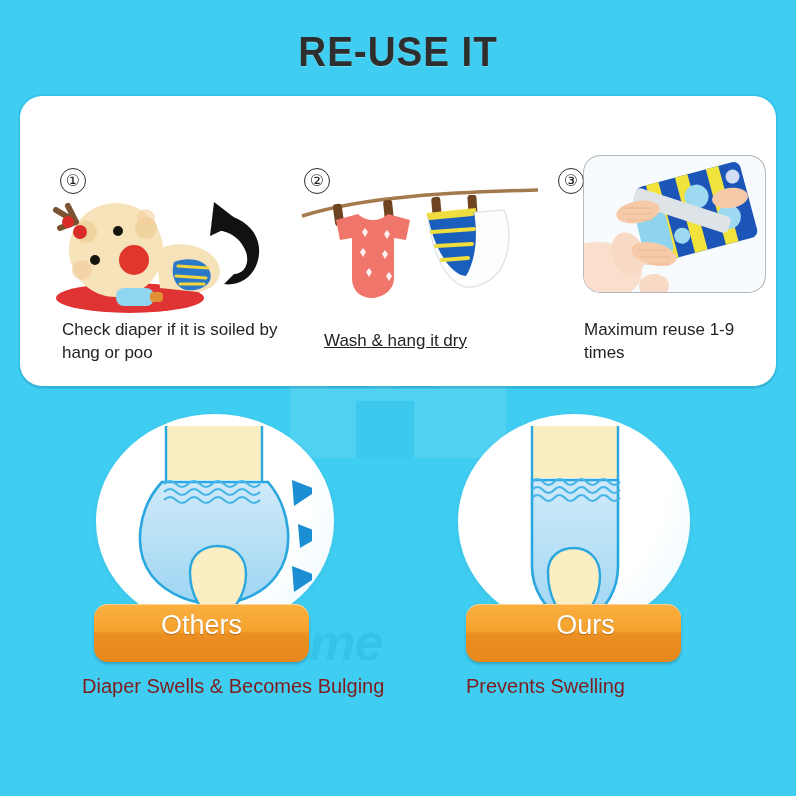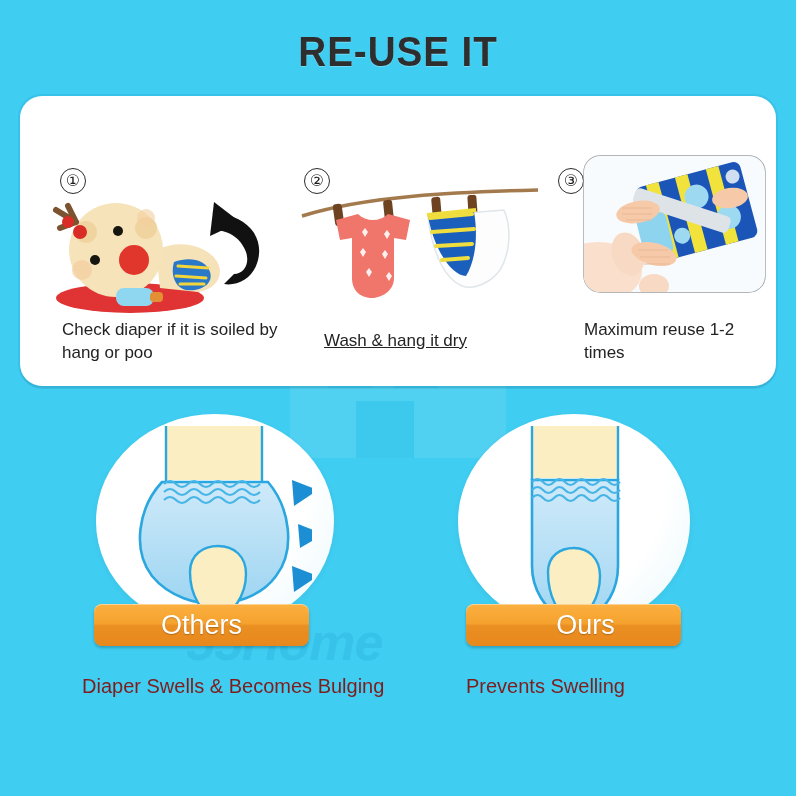--- a/index.html
+++ b/index.html
@@ -138,22 +138,22 @@
   .diaper-art {
     position: absolute;
     top: 10px; left: 52px;
     width: 190px; height: 200px;
   }
   .compare-right .diaper-art { left: 58px; width: 170px; }
 
   .pill {
     position: absolute;
     top: 190px;
-    height: 42px;
-    border-radius: 8px;
+    height: 58px;
+    border-radius: 14px;
     background: linear-gradient(180deg, #fbb040 0%, #f5a22e 46%, #ea8f22 52%, #e8881c 100%);
     box-shadow: 0 2px 3px rgba(0,0,0,.22), inset 0 1px 0 rgba(255,255,255,.45);
     color: #ffffff;
     font-size: 27px;
     line-height: 42px;
     text-align: center;
     text-shadow: 0 1px 1px rgba(0,0,0,.25);
     font-family: "Liberation Sans", sans-serif;
   }
   .compare-left  .pill { left: 24px;  width: 215px; }
@@ -292,21 +292,21 @@
             <ellipse cx="56" cy="58" rx="22" ry="11" transform="rotate(-10 56 58)"></ellipse>
             <ellipse cx="72" cy="100" rx="23" ry="11" transform="rotate(14 72 100)"></ellipse>
             <ellipse cx="148" cy="44" rx="18" ry="10" transform="rotate(-8 148 44)"></ellipse>
           </g>
           <g stroke="#eab795" stroke-width="1.2" fill="none">
             <path d="M40 54 h30 M40 60 h30 M44 66 h26"></path>
             <path d="M56 96 h30 M58 103 h30 M62 110 h26"></path>
           </g>
         </g>
       </svg>
-      <div class="step-caption">Maximum reuse 1-2 times</div>
+      <div class="step-caption">Maximum reuse 1-9 times</div>
     </div>
   </div>
 
   <div class="compare compare-left">
     <div class="circle-bg"></div>
     <svg class="diaper-art" viewBox="0 0 190 200">
       <defs>
         <linearGradient id="bodyGradA" x1="0" y1="0" x2="0" y2="1">
           <stop offset="0" stop-color="#cfeaf9"></stop>
           <stop offset="1" stop-color="#9ed5f2"></stop>

